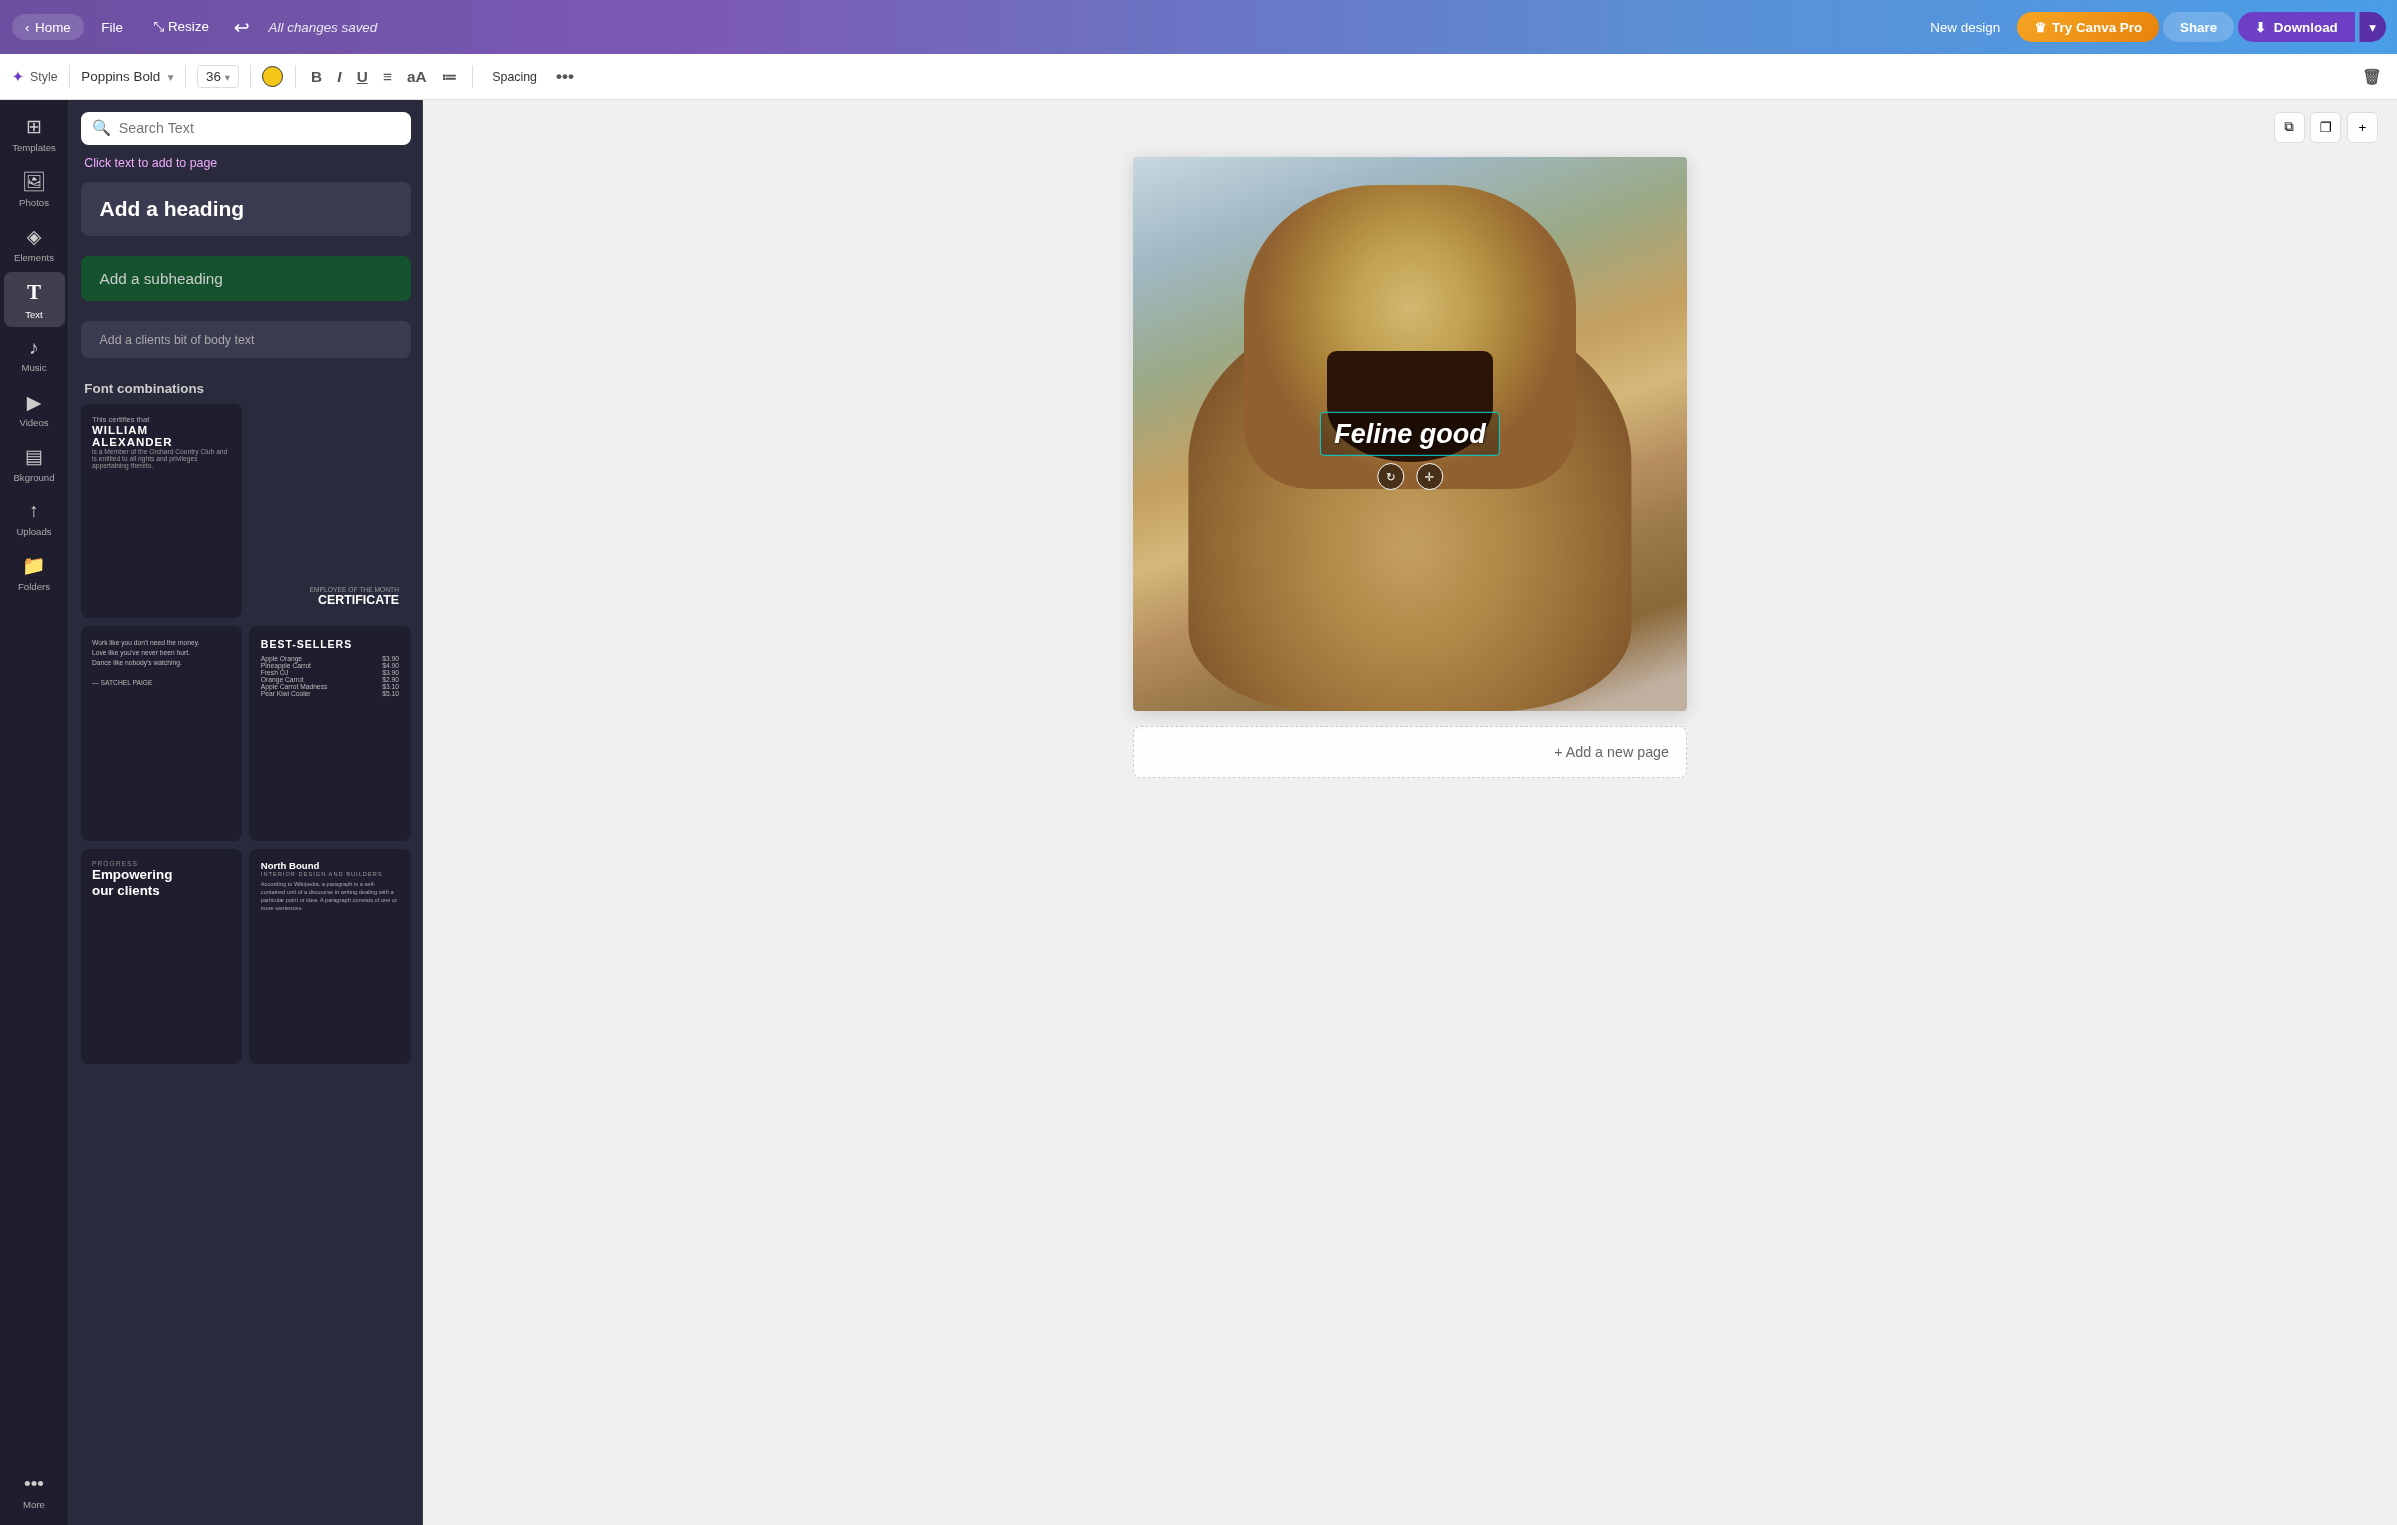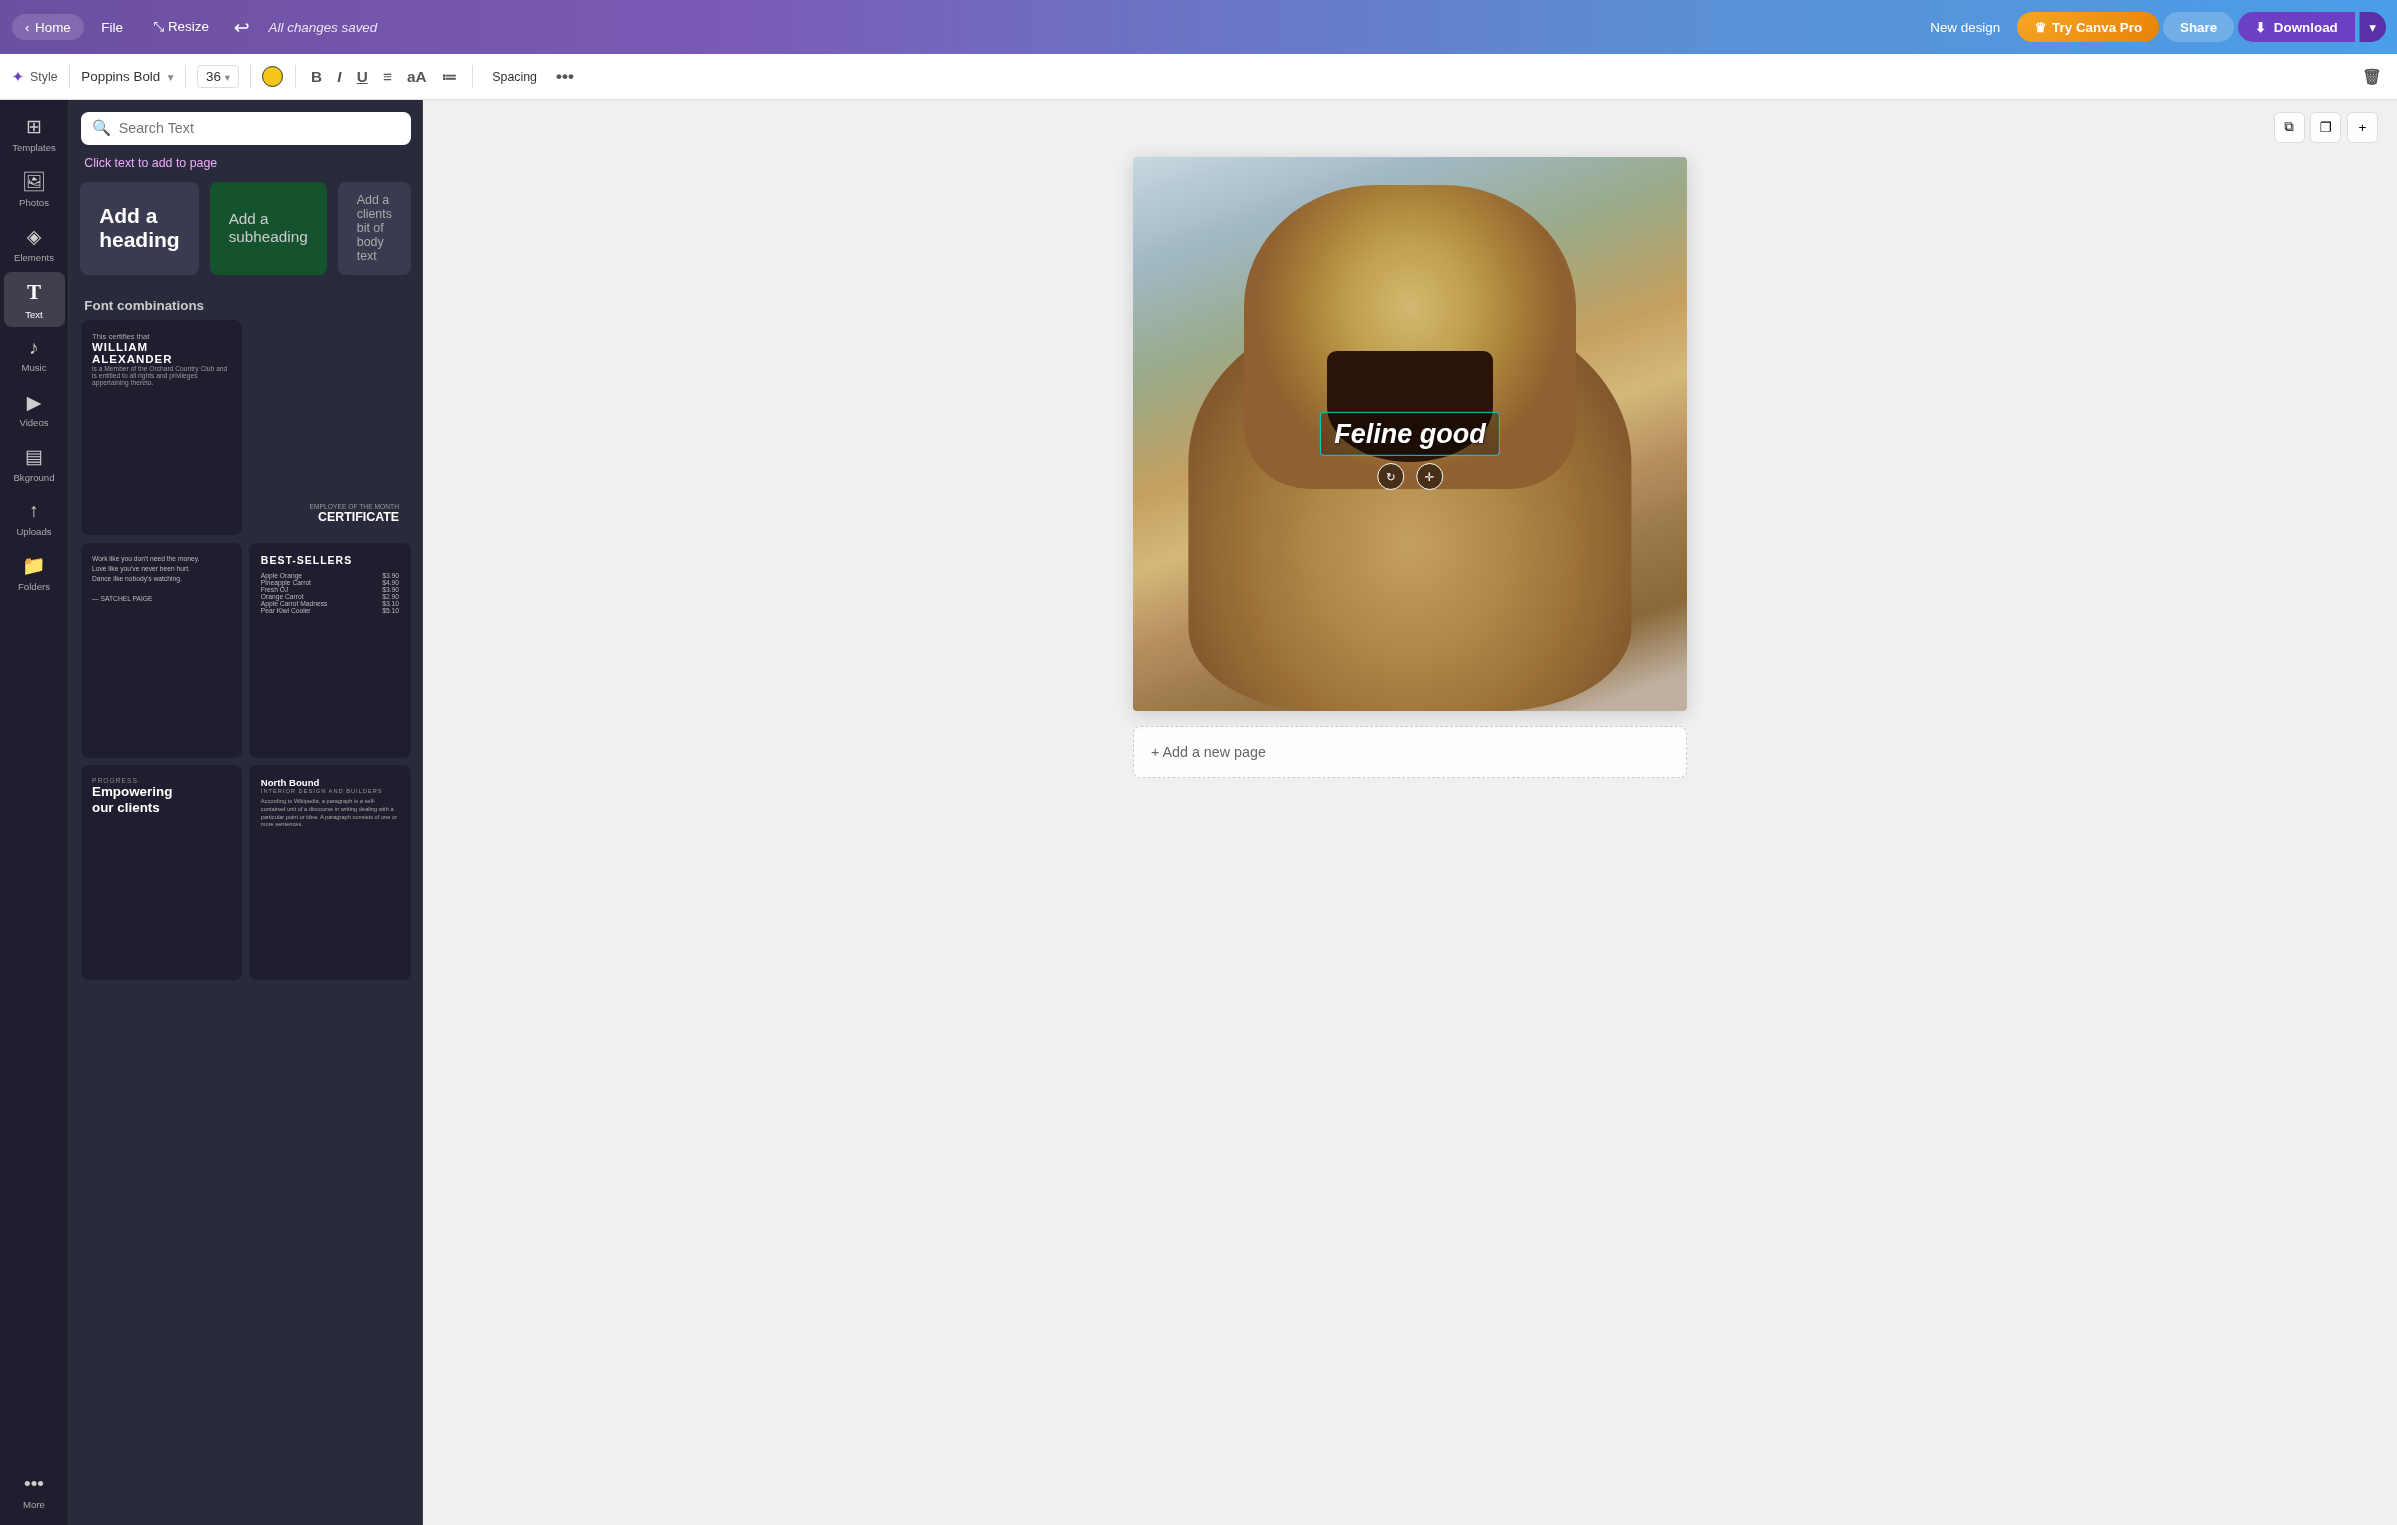--- a/index.html
+++ b/index.html
@@ -95,21 +95,21 @@
       margin: 11.5px; background: #fff; border-radius: 7.6px;
       display: flex; align-items: center; padding: 7.6px 11.5px; gap: 7.6px;
     }
     .panel-search-icon { color: #888; font-size: 15.3px; }
     .panel-search input {
       border: none; outline: none; font-size: 14.3px; color: #333; background: transparent; flex: 1;
     }
     .click-to-add {
       font-size: 12.4px; color: #f0abfc; padding: 0 15.3px 11.5px; 
     }
-    .text-options { padding: 0 11.5px; display: flex; flex-direction: row; gap: 11px; margin-bottom: 15.3px; justify-content: center; }
+    .text-options { padding: 0 11.5px; display: flex; flex-direction: column; gap: 20px; margin-bottom: 15.3px; }
     .text-heading-btn {
       background: #3a3a50; border: none; color: #fff; padding: 15.3px 19px;
       border-radius: 7.6px; cursor: pointer; text-align: left; font-size: 21px; font-weight: 700;
     }
     .text-subheading-btn {
       background: #14532d; border: none; color: #ccc; padding: 13.4px 19px;
       border-radius: 7.6px; cursor: pointer; text-align: left; font-size: 15.3px; font-weight: 400;
     }
     .text-body-btn {
       background: #3a3a50; border: none; color: #aaa; padding: 11.5px 19px;
@@ -156,21 +156,21 @@
     }
     .te-control {
       width: 27px; height: 27px; background: rgba(0,0,0,0.5); border: 1.9px solid #fff;
       border-radius: 50%; display: flex; align-items: center; justify-content: center;
       font-size: 11.5px; color: #fff; cursor: pointer;
     }
     .add-page-btn {
       margin-top: 15.3px; width: 554px;
       background: rgba(255,255,255,0.9); border: 1.9px dashed #ccc;
       color: #666; font-size: 14.3px; padding: 17px; border-radius: 7.6px;
-      cursor: pointer; text-align: left;
+      cursor: pointer; text-align: right;
     }
 
     
     .combo-certificate { font-size: 7.6px; color: #aaa; }
     .combo-certificate-name { font-size: 11.5px; font-weight: 900; color: #fff; letter-spacing: 1px; text-transform: uppercase; }
     .combo-certificate-sub { font-size: 6.7px; color: #999; }
     .combo-emp { font-size: 6.7px; color: #999; text-transform: uppercase; }
     .combo-emp-title { font-size: 12.4px; font-weight: 900; color: #fff; text-transform: uppercase; }
     .combo-motivational { font-size: 6.7px; color: #bbb; line-height: 1.5; }
     .combo-bestsel-title { font-size: 10.5px; font-weight: 700; color: #fff; letter-spacing: 1px; text-transform: uppercase; margin-bottom: 5.7px; }

